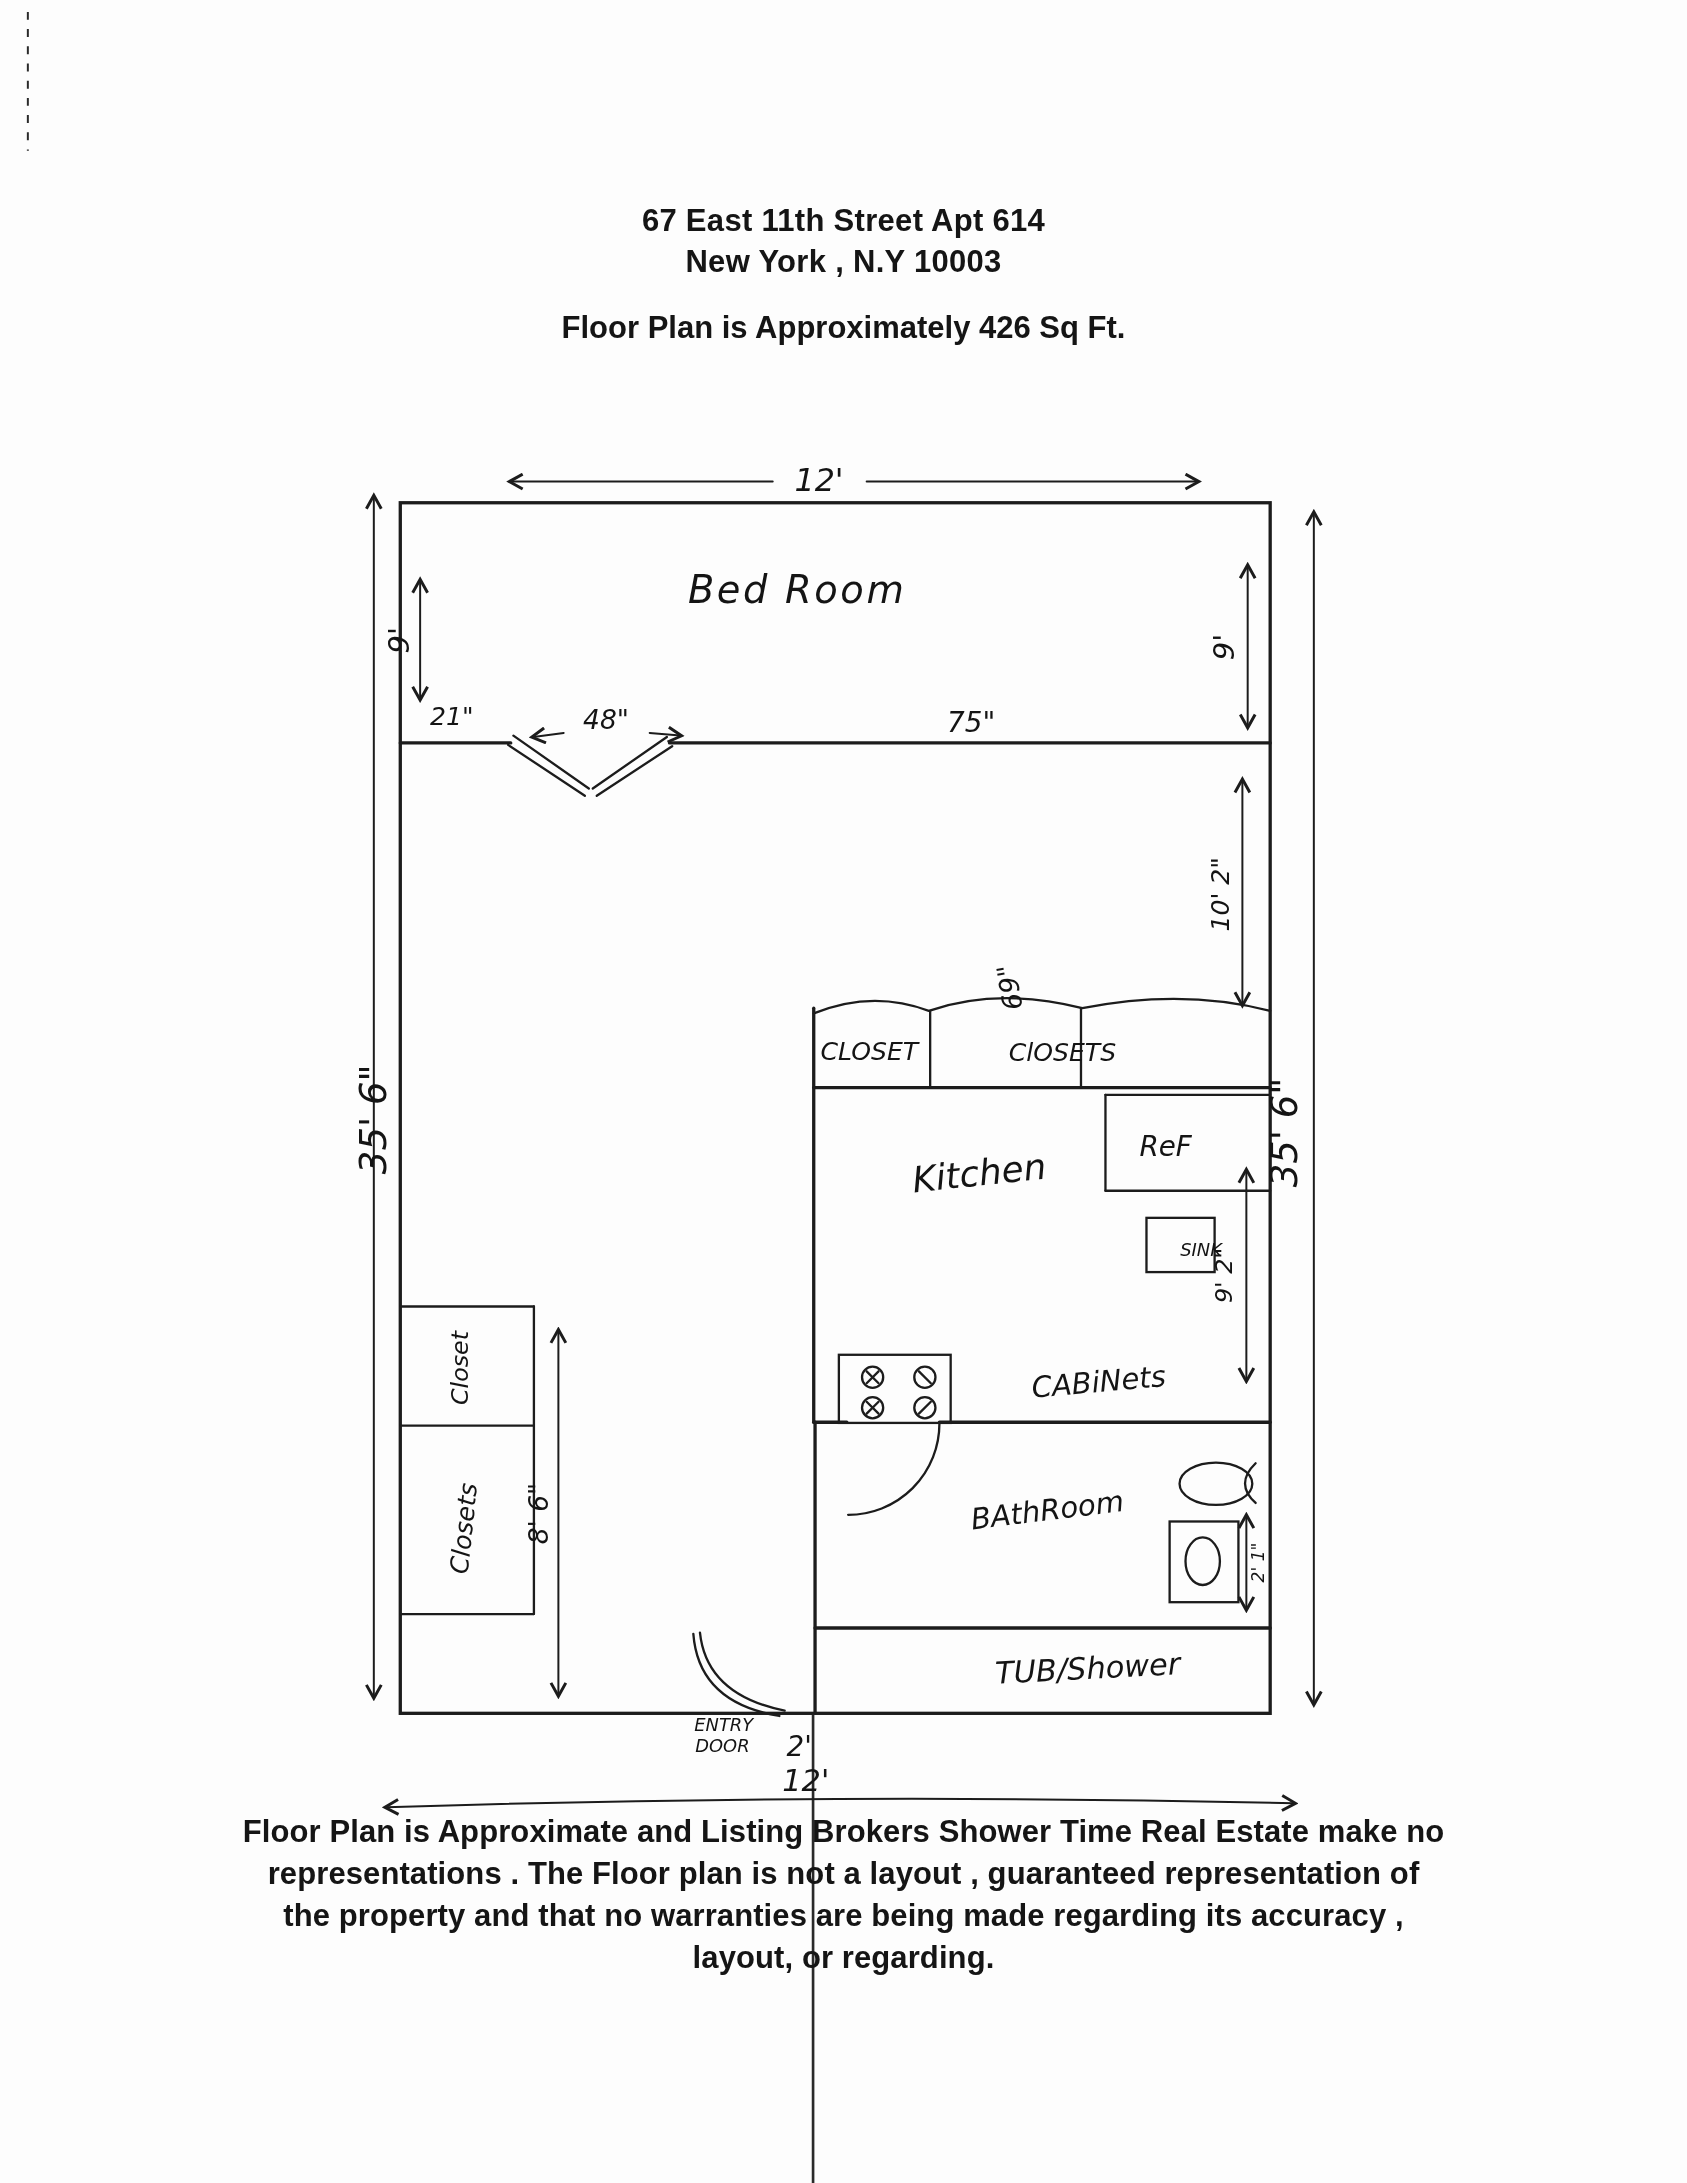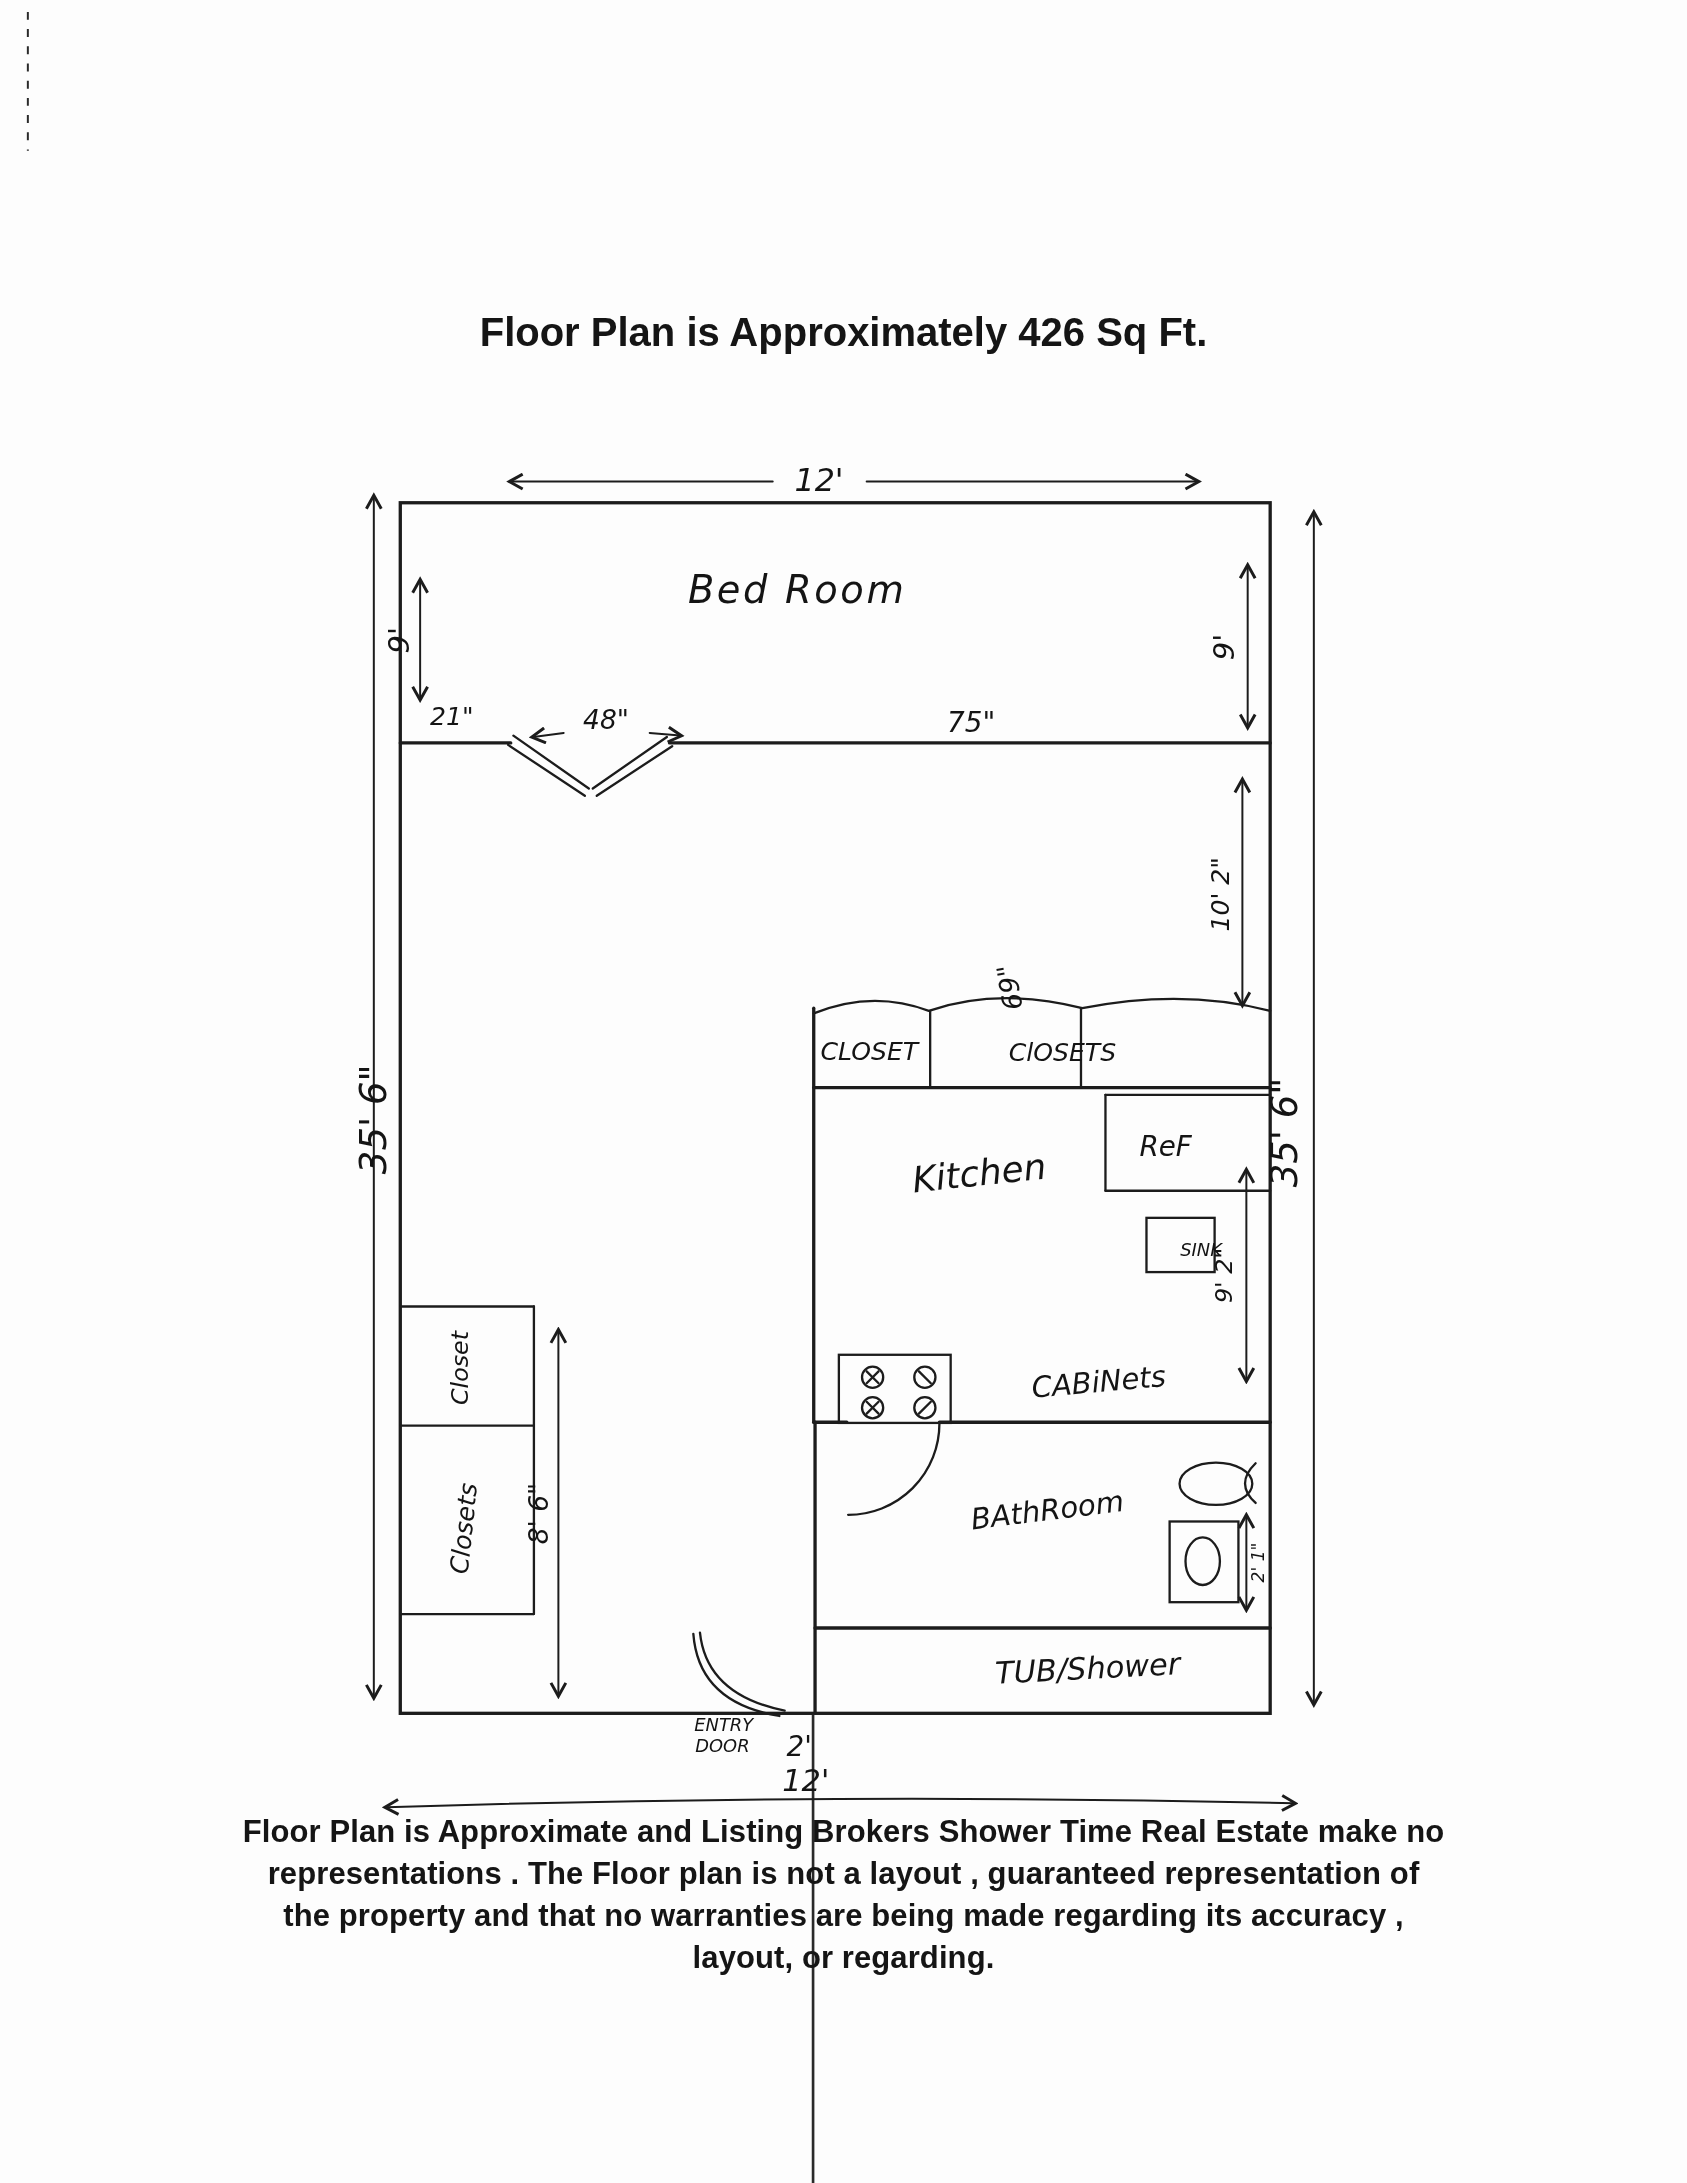--- a/index.html
+++ b/index.html
@@ -4,35 +4,39 @@
 <style>
   * { margin:0; padding:0; box-sizing:border-box; }
   html, body { background:#ffffff; }
   .page {
     position:relative; width:1687px; height:2183px; background:#fdfdfd;
     font-family:"Liberation Sans", sans-serif; color:#111; overflow:hidden;
   }
   .typed { font-weight:bold; color:#151515; }
   .header-block { position:absolute; top:200px; left:0; width:1687px; text-align:center; }
   .header-line { font-size:31px; line-height:41px; letter-spacing:0.3px; }
-  .subtitle { position:absolute; top:310px; left:0; width:1687px; text-align:center; font-size:40px; }
+  .subtitle { position:absolute; top:310px; left:0; width:1687px; text-align:center; font-size:31px; }
   .footer-block { position:absolute; top:1811px; left:0; width:1687px; text-align:center; }
   .footer-line { font-size:31px; line-height:42px; letter-spacing:0.1px; }
   svg.plan { position:absolute; left:0; top:0; }
   .wall { stroke:#1c1c1c; stroke-width:5; fill:none; stroke-linecap:round; }
   .thin { stroke:#1c1c1c; stroke-width:3.5; fill:none; stroke-linecap:round; }
   .dimline { stroke:#1c1c1c; stroke-width:3; fill:none; stroke-linecap:round; }
   .ht { font-family:"DejaVu Sans", sans-serif; font-style:italic; fill:#141414; }
   .artifact { stroke:#2a2a2a; }
 </style>
 </head>
 <body>
 
 <div class="page">
 
+  <div class="header-block typed">
+    <div class="header-line">67 East 11th Street Apt 614</div>
+    <div class="header-line">New York , N.Y 10003</div>
+  </div>
   <div class="subtitle typed">Floor Plan is Approximately 426 Sq Ft.</div>
 
   <svg class="plan" width="1687" height="2183" viewBox="0 0 2550 3300">
     <defs>
       <marker id="arr" viewBox="0 0 12 12" refX="9" refY="6" markerWidth="9" markerHeight="9" orient="auto-start-reverse">
         <path d="M1,1 L10,6 L1,11" fill="none" stroke="#1c1c1c" stroke-width="2"></path>
       </marker>
     </defs>
 
     <g>

